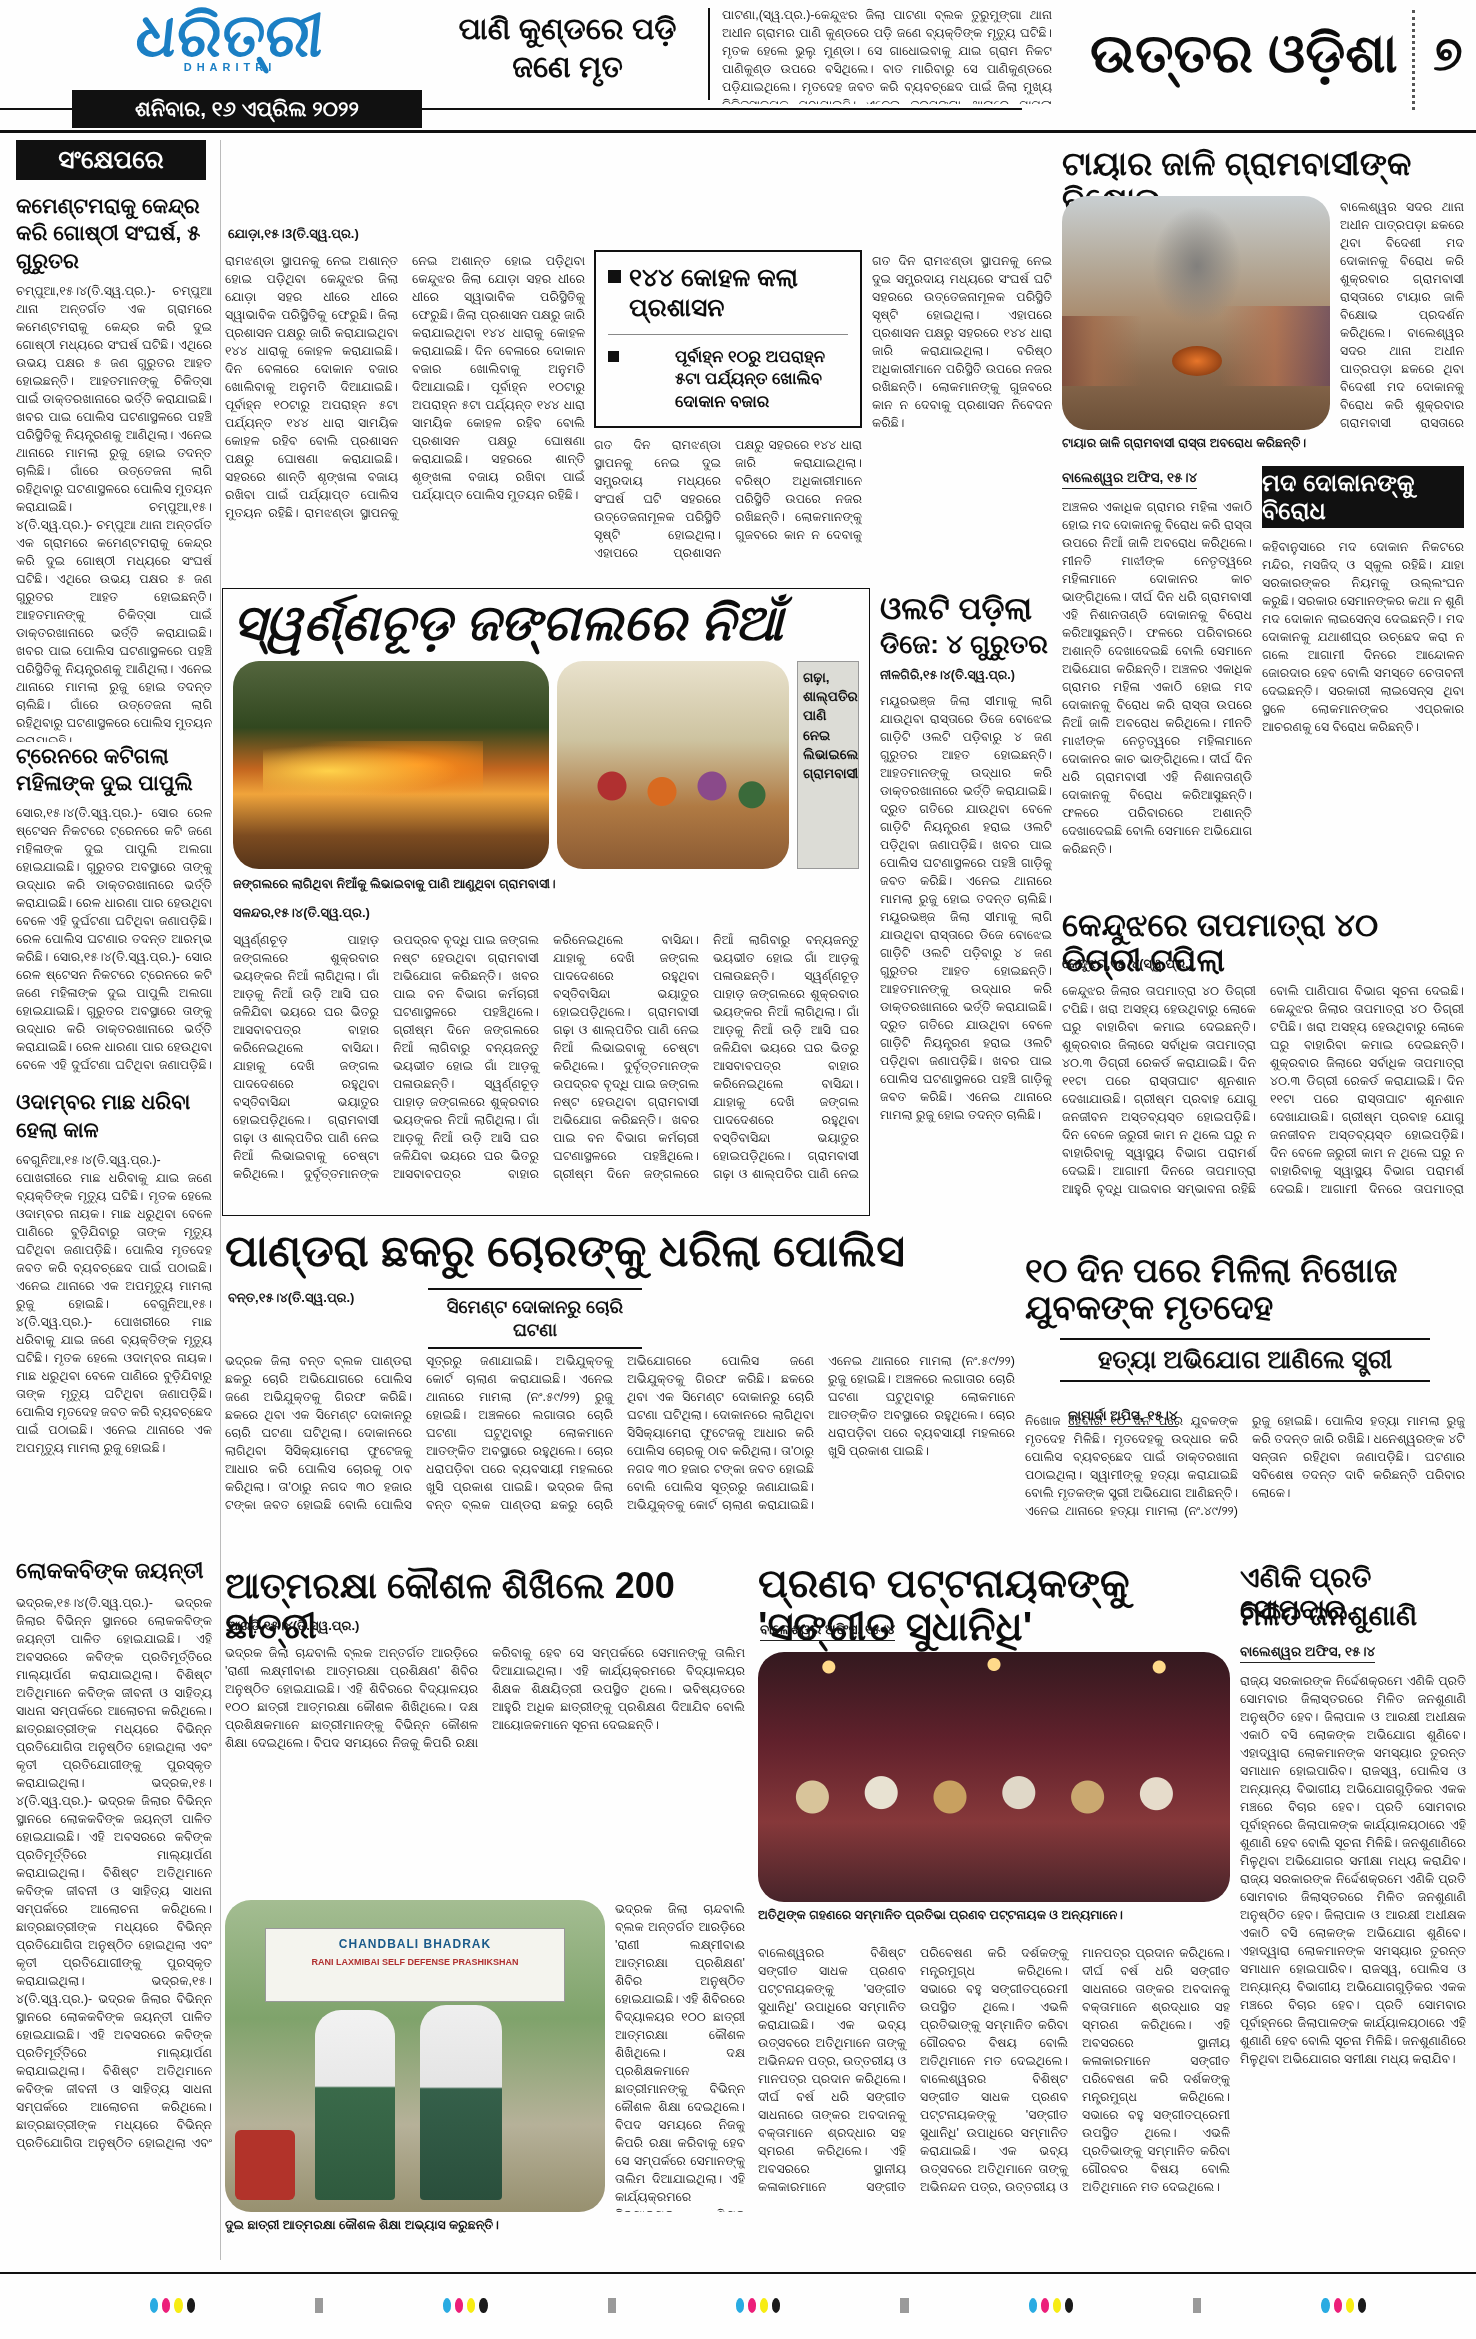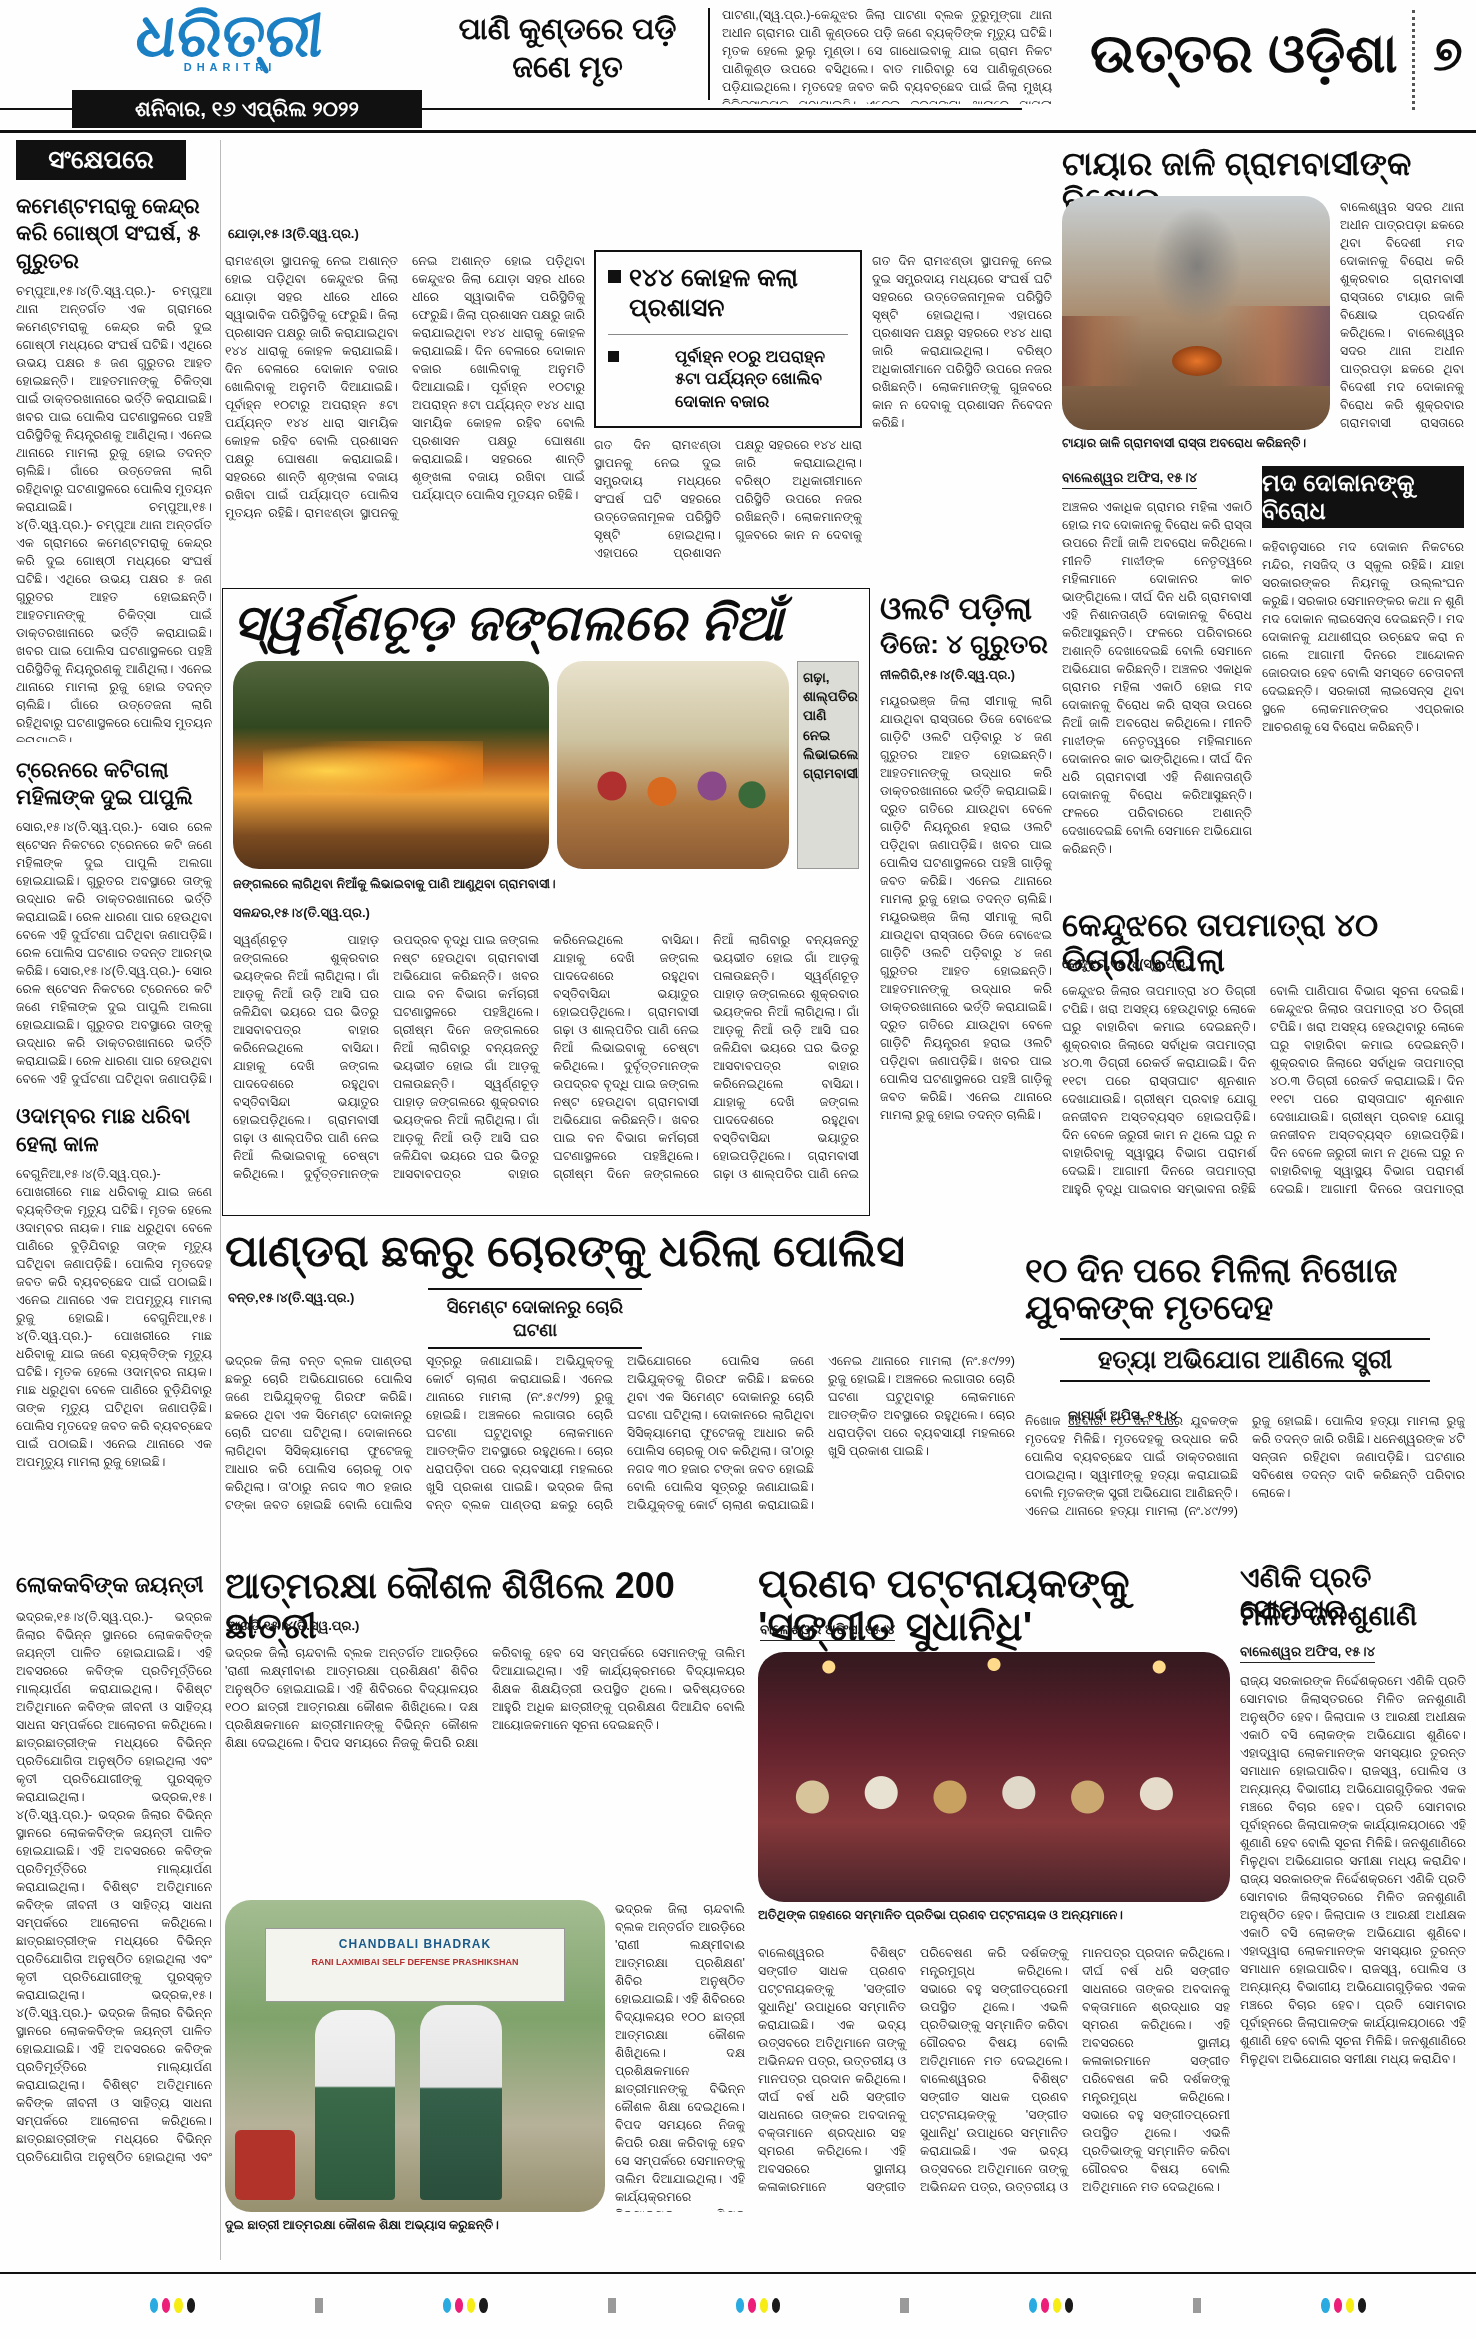--- a/index.html
+++ b/index.html
@@ -42,26 +42,26 @@
     <div class="rule" style="left:708px;top:8px;width:2px;height:92px;"></div>
     <div class="abs bodytext" style="left:722px;top:6px;width:330px;height:98px;">ପାଟଣା,(ସ୍ୱ.ପ୍ର.)-କେନ୍ଦୁଝର ଜିଲା ପାଟଣା ବ୍ଲକ ତୁରୁମୁଙ୍ଗା ଥାନା ଅଧୀନ ଗ୍ରାମର ପାଣି କୁଣ୍ଡରେ ପଡ଼ି ଜଣେ ବ୍ୟକ୍ତିଙ୍କ ମୃତ୍ୟୁ ଘଟିଛି। ମୃତକ ହେଲେ ଭୁଲୁ ମୁଣ୍ଡା। ସେ ଗାଧୋଇବାକୁ ଯାଇ ଗ୍ରାମ ନିକଟ ପାଣିକୁଣ୍ଡ ଉପରେ ବସିଥିଲେ। ବାତ ମାରିବାରୁ ସେ ପାଣିକୁଣ୍ଡରେ ପଡ଼ିଯାଇଥିଲେ। ମୃତଦେହ ଜବତ କରି ବ୍ୟବଚ୍ଛେଦ ପାଇଁ ଜିଲା ମୁଖ୍ୟ ଚିକିତ୍ସାଳୟକୁ ପଠାଯାଇଛି। ଏନେଇ ତୁରୁମୁଙ୍ଗା ଥାନାରେ ମାମଲା (ନଂ.୮/୨୨) ରୁଜୁ ହୋଇଛି।</div>
 
     <div class="abs hl" style="left:1090px;top:22px;width:320px;font-size:54px;text-align:left;">ଉତ୍ତର ଓଡ଼ିଶା</div>
     <div class="abs" style="left:1412px;top:10px;width:0;height:100px;border-left:3px dotted #555;"></div>
     <div class="abs hl" style="left:1424px;top:26px;width:48px;font-size:48px;text-align:center;">୭</div>
     <div class="rule" style="left:0;top:130px;width:1476px;height:3px;"></div>
   </div>
 
   <div class="abs" style="left:16px;top:140px;width:196px;height:2120px;border-right:1px solid #bbb;padding-right:8px;">
-    <div class="blackbar" style="width:170px;height:40px;">
+    <div class="blackbar" style="width:190px;height:40px;">
       <span style="font-size:25px;font-weight:bold;">ସଂକ୍ଷେପରେ</span>
     </div>
     <div class="hl" style="font-size:21px;line-height:1.3;margin:12px 0 8px 0;">କମେଣ୍ଟମରାକୁ କେନ୍ଦ୍ର କରି ଗୋଷ୍ଠୀ ସଂଘର୍ଷ, ୫ ଗୁରୁତର</div>
     <div class="bodytext" style="height:460px;">ଚମ୍ପୁଆ,୧୫।୪(ତି.ସ୍ୱ.ପ୍ର.)- ଚମ୍ପୁଆ ଥାନା ଅନ୍ତର୍ଗତ ଏକ ଗ୍ରାମରେ କମେଣ୍ଟମରାକୁ କେନ୍ଦ୍ର କରି ଦୁଇ ଗୋଷ୍ଠୀ ମଧ୍ୟରେ ସଂଘର୍ଷ ଘଟିଛି। ଏଥିରେ ଉଭୟ ପକ୍ଷର ୫ ଜଣ ଗୁରୁତର ଆହତ ହୋଇଛନ୍ତି। ଆହତମାନଙ୍କୁ ଚିକିତ୍ସା ପାଇଁ ଡାକ୍ତରଖାନାରେ ଭର୍ତ୍ତି କରାଯାଇଛି। ଖବର ପାଇ ପୋଲିସ ଘଟଣାସ୍ଥଳରେ ପହଞ୍ଚି ପରିସ୍ଥିତିକୁ ନିୟନ୍ତ୍ରଣକୁ ଆଣିଥିଲା। ଏନେଇ ଥାନାରେ ମାମଲା ରୁଜୁ ହୋଇ ତଦନ୍ତ ଚାଲିଛି। ଗାଁରେ ଉତ୍ତେଜନା ଲାଗି ରହିଥିବାରୁ ଘଟଣାସ୍ଥଳରେ ପୋଲିସ ମୁତୟନ କରାଯାଇଛି। ଚମ୍ପୁଆ,୧୫।୪(ତି.ସ୍ୱ.ପ୍ର.)- ଚମ୍ପୁଆ ଥାନା ଅନ୍ତର୍ଗତ ଏକ ଗ୍ରାମରେ କମେଣ୍ଟମରାକୁ କେନ୍ଦ୍ର କରି ଦୁଇ ଗୋଷ୍ଠୀ ମଧ୍ୟରେ ସଂଘର୍ଷ ଘଟିଛି। ଏଥିରେ ଉଭୟ ପକ୍ଷର ୫ ଜଣ ଗୁରୁତର ଆହତ ହୋଇଛନ୍ତି। ଆହତମାନଙ୍କୁ ଚିକିତ୍ସା ପାଇଁ ଡାକ୍ତରଖାନାରେ ଭର୍ତ୍ତି କରାଯାଇଛି। ଖବର ପାଇ ପୋଲିସ ଘଟଣାସ୍ଥଳରେ ପହଞ୍ଚି ପରିସ୍ଥିତିକୁ ନିୟନ୍ତ୍ରଣକୁ ଆଣିଥିଲା। ଏନେଇ ଥାନାରେ ମାମଲା ରୁଜୁ ହୋଇ ତଦନ୍ତ ଚାଲିଛି। ଗାଁରେ ଉତ୍ତେଜନା ଲାଗି ରହିଥିବାରୁ ଘଟଣାସ୍ଥଳରେ ପୋଲିସ ମୁତୟନ କରାଯାଇଛି।</div>
-    <div class="hl" style="font-size:21px;line-height:1.3;margin:14px 0 8px 0;">ଟ୍ରେନରେ କଟିଗଲା ମହିଳାଙ୍କ ଦୁଇ ପାପୁଲି</div>
+    <div class="hl" style="font-size:21px;line-height:1.3;margin:0 0 8px 0;">ଟ୍ରେନରେ କଟିଗଲା ମହିଳାଙ୍କ ଦୁଇ ପାପୁଲି</div>
     <div class="bodytext" style="height:270px;">ସୋର,୧୫।୪(ତି.ସ୍ୱ.ପ୍ର.)- ସୋର ରେଳ ଷ୍ଟେସନ ନିକଟରେ ଟ୍ରେନରେ କଟି ଜଣେ ମହିଳାଙ୍କ ଦୁଇ ପାପୁଲି ଅଲଗା ହୋଇଯାଇଛି। ଗୁରୁତର ଅବସ୍ଥାରେ ତାଙ୍କୁ ଉଦ୍ଧାର କରି ଡାକ୍ତରଖାନାରେ ଭର୍ତ୍ତି କରାଯାଇଛି। ରେଳ ଧାରଣା ପାର ହେଉଥିବା ବେଳେ ଏହି ଦୁର୍ଘଟଣା ଘଟିଥିବା ଜଣାପଡ଼ିଛି। ରେଳ ପୋଲିସ ଘଟଣାର ତଦନ୍ତ ଆରମ୍ଭ କରିଛି। ସୋର,୧୫।୪(ତି.ସ୍ୱ.ପ୍ର.)- ସୋର ରେଳ ଷ୍ଟେସନ ନିକଟରେ ଟ୍ରେନରେ କଟି ଜଣେ ମହିଳାଙ୍କ ଦୁଇ ପାପୁଲି ଅଲଗା ହୋଇଯାଇଛି। ଗୁରୁତର ଅବସ୍ଥାରେ ତାଙ୍କୁ ଉଦ୍ଧାର କରି ଡାକ୍ତରଖାନାରେ ଭର୍ତ୍ତି କରାଯାଇଛି। ରେଳ ଧାରଣା ପାର ହେଉଥିବା ବେଳେ ଏହି ଦୁର୍ଘଟଣା ଘଟିଥିବା ଜଣାପଡ଼ିଛି। ରେଳ ପୋଲିସ ଘଟଣାର ତଦନ୍ତ ଆରମ୍ଭ କରିଛି।</div>
     <div class="hl" style="font-size:21px;line-height:1.3;margin:14px 0 8px 0;">ଓଦାମ୍ବର ମାଛ ଧରିବା ହେଲା କାଳ</div>
     <div class="bodytext" style="height:390px;">ବେଗୁନିଆ,୧୫।୪(ତି.ସ୍ୱ.ପ୍ର.)- ପୋଖରୀରେ ମାଛ ଧରିବାକୁ ଯାଇ ଜଣେ ବ୍ୟକ୍ତିଙ୍କ ମୃତ୍ୟୁ ଘଟିଛି। ମୃତକ ହେଲେ ଓଦାମ୍ବର ନାୟକ। ମାଛ ଧରୁଥିବା ବେଳେ ପାଣିରେ ବୁଡ଼ିଯିବାରୁ ତାଙ୍କ ମୃତ୍ୟୁ ଘଟିଥିବା ଜଣାପଡ଼ିଛି। ପୋଲିସ ମୃତଦେହ ଜବତ କରି ବ୍ୟବଚ୍ଛେଦ ପାଇଁ ପଠାଇଛି। ଏନେଇ ଥାନାରେ ଏକ ଅପମୃତ୍ୟୁ ମାମଲା ରୁଜୁ ହୋଇଛି। ବେଗୁନିଆ,୧୫।୪(ତି.ସ୍ୱ.ପ୍ର.)- ପୋଖରୀରେ ମାଛ ଧରିବାକୁ ଯାଇ ଜଣେ ବ୍ୟକ୍ତିଙ୍କ ମୃତ୍ୟୁ ଘଟିଛି। ମୃତକ ହେଲେ ଓଦାମ୍ବର ନାୟକ। ମାଛ ଧରୁଥିବା ବେଳେ ପାଣିରେ ବୁଡ଼ିଯିବାରୁ ତାଙ୍କ ମୃତ୍ୟୁ ଘଟିଥିବା ଜଣାପଡ଼ିଛି। ପୋଲିସ ମୃତଦେହ ଜବତ କରି ବ୍ୟବଚ୍ଛେଦ ପାଇଁ ପଠାଇଛି। ଏନେଇ ଥାନାରେ ଏକ ଅପମୃତ୍ୟୁ ମାମଲା ରୁଜୁ ହୋଇଛି।</div>
     <div class="hl" style="font-size:22px;line-height:1.3;margin:16px 0 8px 0;">ଲୋକକବିଙ୍କ ଜୟନ୍ତୀ</div>
     <div class="bodytext" style="height:560px;">ଭଦ୍ରକ,୧୫।୪(ତି.ସ୍ୱ.ପ୍ର.)- ଭଦ୍ରକ ଜିଲାର ବିଭିନ୍ନ ସ୍ଥାନରେ ଲୋକକବିଙ୍କ ଜୟନ୍ତୀ ପାଳିତ ହୋଇଯାଇଛି। ଏହି ଅବସରରେ କବିଙ୍କ ପ୍ରତିମୂର୍ତ୍ତିରେ ମାଲ୍ୟାର୍ପଣ କରାଯାଇଥିଲା। ବିଶିଷ୍ଟ ଅତିଥିମାନେ କବିଙ୍କ ଜୀବନୀ ଓ ସାହିତ୍ୟ ସାଧନା ସମ୍ପର୍କରେ ଆଲୋଚନା କରିଥିଲେ। ଛାତ୍ରଛାତ୍ରୀଙ୍କ ମଧ୍ୟରେ ବିଭିନ୍ନ ପ୍ରତିଯୋଗିତା ଅନୁଷ୍ଠିତ ହୋଇଥିଲା ଏବଂ କୃତୀ ପ୍ରତିଯୋଗୀଙ୍କୁ ପୁରସ୍କୃତ କରାଯାଇଥିଲା। ଭଦ୍ରକ,୧୫।୪(ତି.ସ୍ୱ.ପ୍ର.)- ଭଦ୍ରକ ଜିଲାର ବିଭିନ୍ନ ସ୍ଥାନରେ ଲୋକକବିଙ୍କ ଜୟନ୍ତୀ ପାଳିତ ହୋଇଯାଇଛି। ଏହି ଅବସରରେ କବିଙ୍କ ପ୍ରତିମୂର୍ତ୍ତିରେ ମାଲ୍ୟାର୍ପଣ କରାଯାଇଥିଲା। ବିଶିଷ୍ଟ ଅତିଥିମାନେ କବିଙ୍କ ଜୀବନୀ ଓ ସାହିତ୍ୟ ସାଧନା ସମ୍ପର୍କରେ ଆଲୋଚନା କରିଥିଲେ। ଛାତ୍ରଛାତ୍ରୀଙ୍କ ମଧ୍ୟରେ ବିଭିନ୍ନ ପ୍ରତିଯୋଗିତା ଅନୁଷ୍ଠିତ ହୋଇଥିଲା ଏବଂ କୃତୀ ପ୍ରତିଯୋଗୀଙ୍କୁ ପୁରସ୍କୃତ କରାଯାଇଥିଲା। ଭଦ୍ରକ,୧୫।୪(ତି.ସ୍ୱ.ପ୍ର.)- ଭଦ୍ରକ ଜିଲାର ବିଭିନ୍ନ ସ୍ଥାନରେ ଲୋକକବିଙ୍କ ଜୟନ୍ତୀ ପାଳିତ ହୋଇଯାଇଛି। ଏହି ଅବସରରେ କବିଙ୍କ ପ୍ରତିମୂର୍ତ୍ତିରେ ମାଲ୍ୟାର୍ପଣ କରାଯାଇଥିଲା। ବିଶିଷ୍ଟ ଅତିଥିମାନେ କବିଙ୍କ ଜୀବନୀ ଓ ସାହିତ୍ୟ ସାଧନା ସମ୍ପର୍କରେ ଆଲୋଚନା କରିଥିଲେ। ଛାତ୍ରଛାତ୍ରୀଙ୍କ ମଧ୍ୟରେ ବିଭିନ୍ନ ପ୍ରତିଯୋଗିତା ଅନୁଷ୍ଠିତ ହୋଇଥିଲା ଏବଂ କୃତୀ ପ୍ରତିଯୋଗୀଙ୍କୁ ପୁରସ୍କୃତ କରାଯାଇଥିଲା।</div>
   </div>
 
   <div class="abs byline" style="left:228px;top:226px;width:240px;">ଯୋଡ଼ା,୧୫।3(ତି.ସ୍ୱ.ପ୍ର.)</div>
   <div class="abs bodytext cols2" style="left:225px;top:252px;width:360px;height:316px;">ରାମଝଣ୍ଡା ସ୍ଥାପନକୁ ନେଇ ଅଶାନ୍ତ ହୋଇ ପଡ଼ିଥିବା କେନ୍ଦୁଝର ଜିଲା ଯୋଡ଼ା ସହର ଧୀରେ ଧୀରେ ସ୍ୱାଭାବିକ ପରିସ୍ଥିତିକୁ ଫେରୁଛି। ଜିଲା ପ୍ରଶାସନ ପକ୍ଷରୁ ଜାରି କରାଯାଇଥିବା ୧୪୪ ଧାରାକୁ କୋହଳ କରାଯାଇଛି। ଦିନ ବେଳାରେ ଦୋକାନ ବଜାର ଖୋଲିବାକୁ ଅନୁମତି ଦିଆଯାଇଛି। ପୂର୍ବାହ୍ନ ୧୦ଟାରୁ ଅପରାହ୍ନ ୫ଟା ପର୍ଯ୍ୟନ୍ତ ୧୪୪ ଧାରା ସାମୟିକ କୋହଳ ରହିବ ବୋଲି ପ୍ରଶାସନ ପକ୍ଷରୁ ଘୋଷଣା କରାଯାଇଛି। ସହରରେ ଶାନ୍ତି ଶୃଙ୍ଖଳା ବଜାୟ ରଖିବା ପାଇଁ ପର୍ଯ୍ୟାପ୍ତ ପୋଲିସ ମୁତୟନ ରହିଛି। ରାମଝଣ୍ଡା ସ୍ଥାପନକୁ ନେଇ ଅଶାନ୍ତ ହୋଇ ପଡ଼ିଥିବା କେନ୍ଦୁଝର ଜିଲା ଯୋଡ଼ା ସହର ଧୀରେ ଧୀରେ ସ୍ୱାଭାବିକ ପରିସ୍ଥିତିକୁ ଫେରୁଛି। ଜିଲା ପ୍ରଶାସନ ପକ୍ଷରୁ ଜାରି କରାଯାଇଥିବା ୧୪୪ ଧାରାକୁ କୋହଳ କରାଯାଇଛି। ଦିନ ବେଳାରେ ଦୋକାନ ବଜାର ଖୋଲିବାକୁ ଅନୁମତି ଦିଆଯାଇଛି। ପୂର୍ବାହ୍ନ ୧୦ଟାରୁ ଅପରାହ୍ନ ୫ଟା ପର୍ଯ୍ୟନ୍ତ ୧୪୪ ଧାରା ସାମୟିକ କୋହଳ ରହିବ ବୋଲି ପ୍ରଶାସନ ପକ୍ଷରୁ ଘୋଷଣା କରାଯାଇଛି। ସହରରେ ଶାନ୍ତି ଶୃଙ୍ଖଳା ବଜାୟ ରଖିବା ପାଇଁ ପର୍ଯ୍ୟାପ୍ତ ପୋଲିସ ମୁତୟନ ରହିଛି।</div>
 

